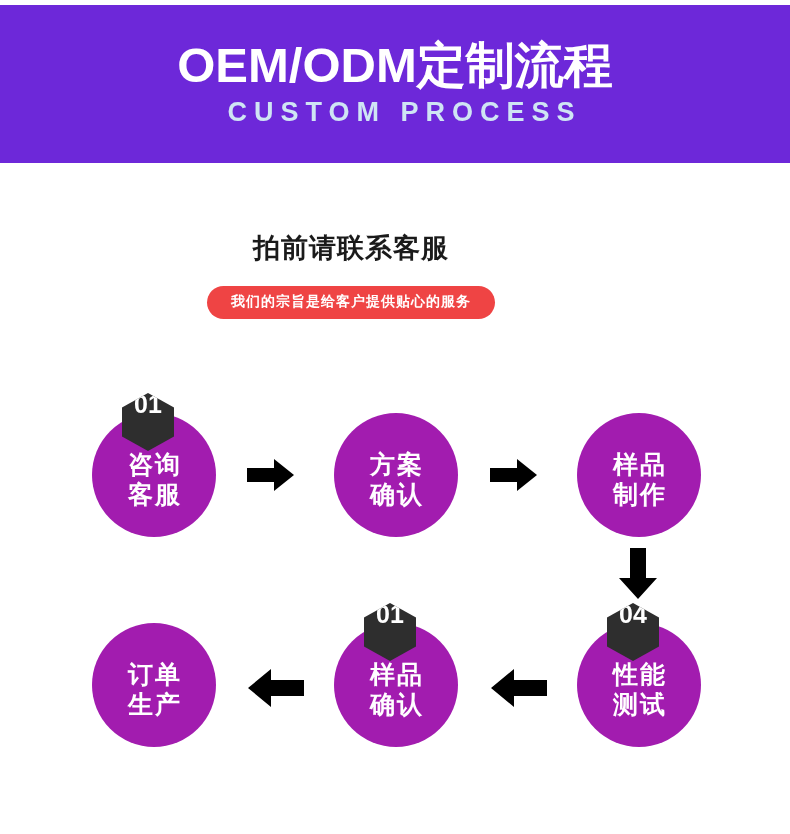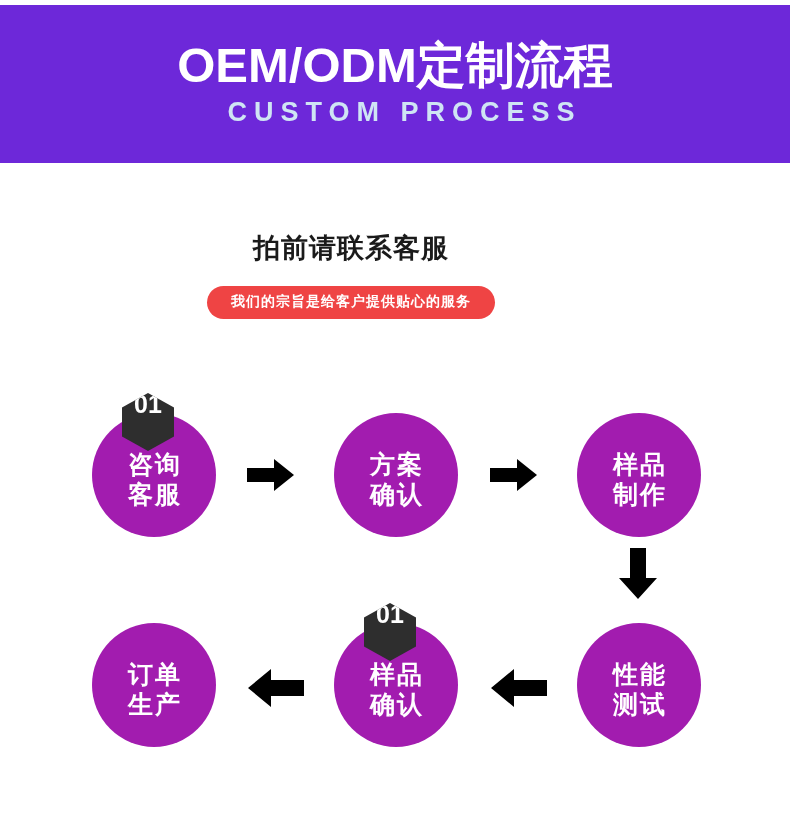--- a/index.html
+++ b/index.html
@@ -201,20 +201,23 @@
       <div class="line">样品</div>
       <div class="line">制作</div>
     </div>
   </div>
 
   <div class="node n4">
     <div class="circle">
       <div class="line">性能</div>
       <div class="line">测试</div>
     </div>
+    <div class="badge">
+      <span>04</span>
+    </div>
   </div>
 
   <div class="node n5">
     <div class="circle">
       <div class="line">样品</div>
       <div class="line">确认</div>
     </div>
     <div class="badge">
       <span>01</span>
     </div>

